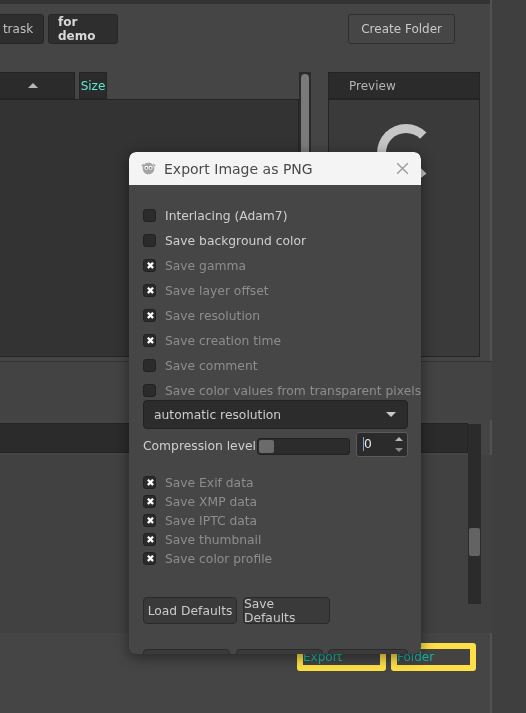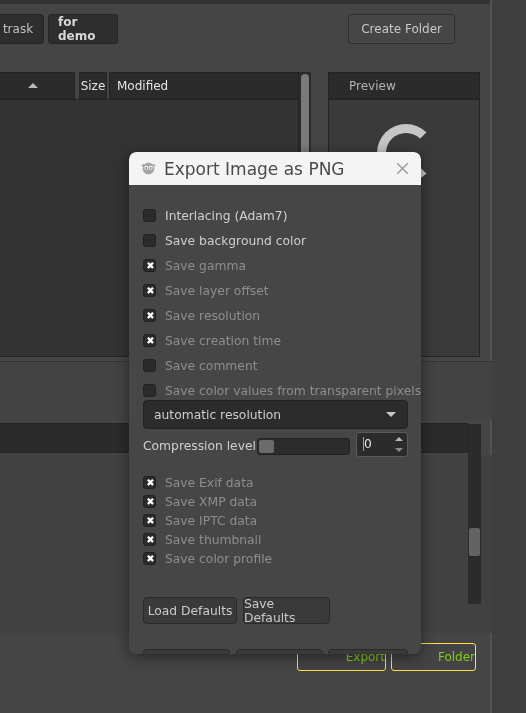--- a/index.html
+++ b/index.html
@@ -95,21 +95,21 @@
     width: 492px; height: 27px;
   }
   .col-head {
     position: absolute;
     top: 0; height: 27px;
     background: #2b2b2b;
     border: 1px solid #242424;
     box-sizing: border-box;
     display: flex;
     align-items: center;
-    color: #e5e5e5;
+    color: #5eead4;
     font-size: 12px;
   }
   .col-head.name { left: -10px; width: 85px; justify-content: center; }
   .col-head.size { left: 79px; width: 28px; justify-content: center; }
   .col-head.modified { left: 109px; width: 190px; padding-left: 7px; }
   .sort-caret {
     display: inline-block;
     width: 0; height: 0;
     border-left: 5px solid transparent;
     border-right: 5px solid transparent;
@@ -217,27 +217,27 @@
     width: 11px; height: 28px;
     background: #636363;
     border-radius: 2px;
   }
 
   
   .bg-btn {
     position: absolute;
     height: 28px;
     background: #434343;
-    border: 1px solid #fde047;
+    border: 6px solid #fde047;
     border-radius: 3px;
-    color: #84cc16;
-    font-size: 12px;
-    display: flex;
-    align-items: center;
-    justify-content: flex-end;
+    color: #14b8a6;
+    font-size: 12px;
+    display: flex;
+    align-items: center;
+    justify-content: flex-start;
     box-sizing: border-box;
   }
   .bg-btn.export { left: 297px; top: 643px; width: 89px; }
   .bg-btn.cancel { left: 391px; top: 643px; width: 85px; }
 
   
   #export-dialog {
     position: absolute;
     left: 129px; top: 152px;
     width: 292px; height: 502px;
@@ -257,21 +257,21 @@
   }
   .wilber-icon {
     margin-left: 11px;
     width: 17px; height: 15px;
     flex: none;
     opacity: 0.65;
   }
   .dlg-title {
     margin-left: 7px;
     color: #4a4a4a;
-    font-size: 17px;
+    font-size: 14px;
   }
   .dlg-close {
     position: absolute;
     right: 10px; top: 8px;
     width: 17px; height: 17px;
     color: #9a9a9a;
   }
   .dlg-body {
     position: relative;
     padding: 0;
@@ -436,23 +436,20 @@
       <span>Create Folder</span>
     </div>
   </div>
 
   <div class="col-header-row">
     <div class="col-head name">
       <span class="sort-caret"></span>
     </div>
     <div class="col-head size">
       <span>Size</span>
-    </div>
-    <div class="col-head modified">
-      <span>Modified</span>
     </div>
   </div>
 
   <div class="list-scrollbar-track"></div>
   <div class="list-scrollbar-thumb"></div>
   <div class="file-list-body"></div>
 
   <div class="preview-head">
     <span>Preview</span>
   </div>

